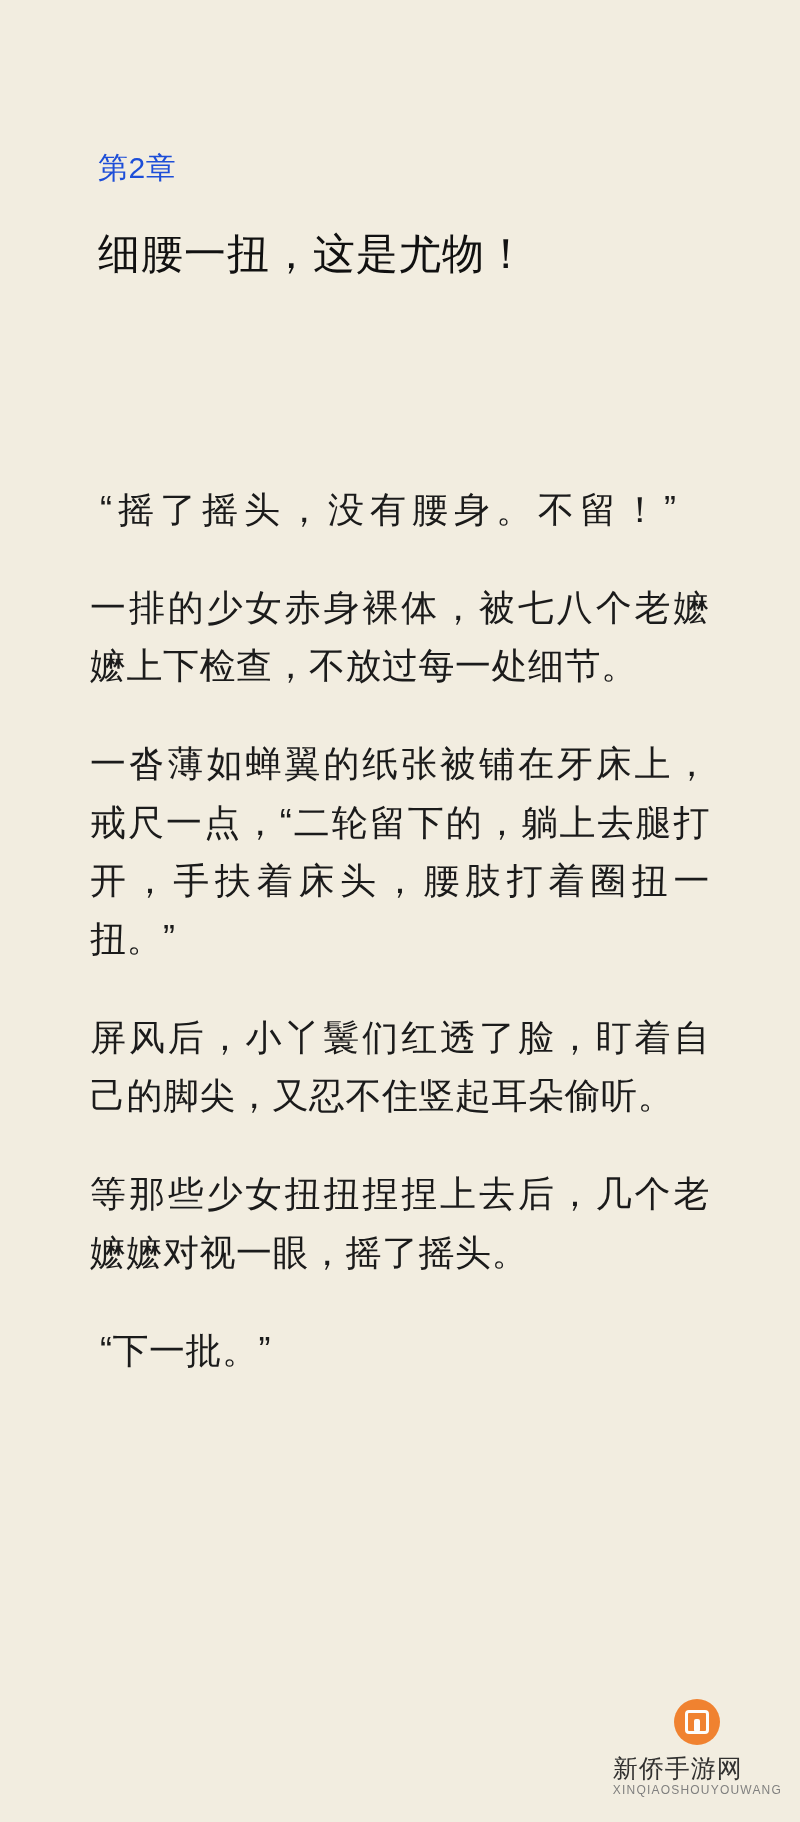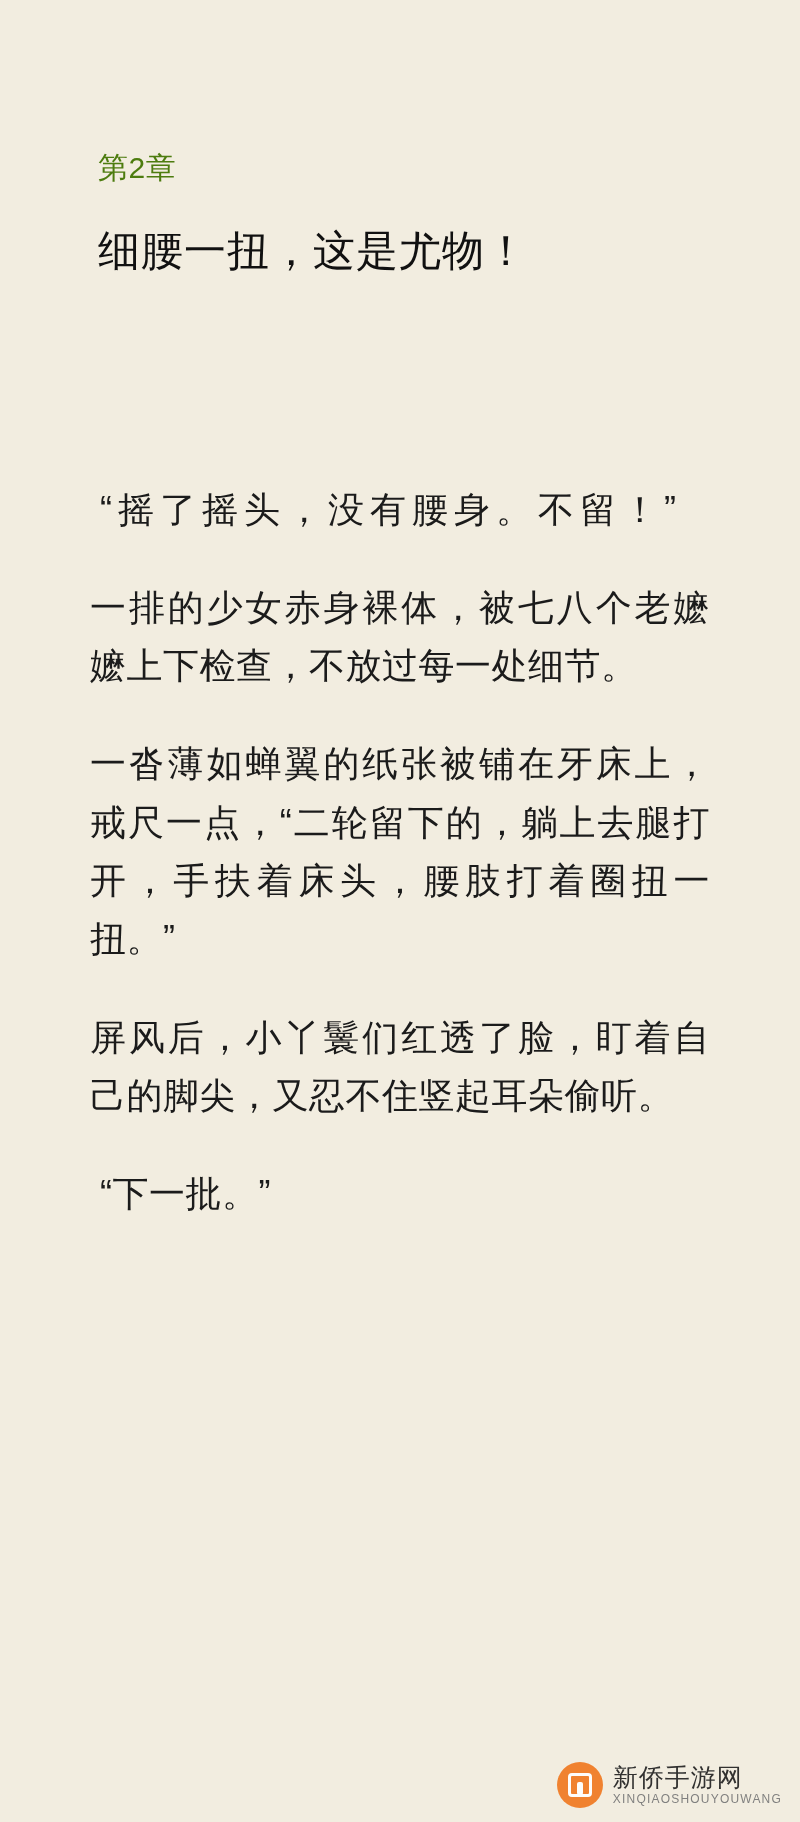--- a/index.html
+++ b/index.html
@@ -19,32 +19,31 @@
     box-sizing: border-box;
     width: 800px;
     height: 1822px;
     padding: 150px 90px 0 90px;
     position: relative;
   }
   .chapter-label {
     font-size: 30px;
     line-height: 1.2;
     letter-spacing: 0.5px;
-    color: #4d7c0f;
+    color: #1d4ed8;
     margin: 0 0 42px 8px;
     font-weight: 400;
   }
   .chapter-title {
     font-size: 42px;
     line-height: 1.25;
     letter-spacing: 1px;
     color: #111;
     margin: 0 0 14px 8px;
     font-weight: 400;
-    font-family: Liberation Mono, monospace;
   }
   .body-block {
     margin-top: 200px;
   }
   .para {
     font-size: 36px;
     line-height: 1.62;
     letter-spacing: 0.5px;
     color: #1b1b1b;
     margin: 0 0 40px 0;
@@ -54,25 +53,26 @@
   }
   .para.spaced {
     letter-spacing: 6px;
   }
   .para.indent {
     margin-left: 10px;
   }
   .watermark {
     position: absolute;
     right: 18px;
-    bottom: 14px;
+    bottom: 25px;
     display: flex;
     align-items: center;
     gap: 10px;
     opacity: 0.92;
+    flex-direction: column;
   }
   .wm-logo {
     width: 46px;
     height: 46px;
     border-radius: 50%;
     background: #f07a22;
     position: relative;
     flex: 0 0 auto;
   }
   .wm-logo::before {
@@ -120,20 +120,21 @@
 
   <div class="chapter-label">第2章</div>
 
   <h1 class="chapter-title">细腰一扭，这是尤物！</h1>
 
   <div class="body-block">
     <p class="para spaced indent">“摇了摇头，没有腰身。不留！”</p>
     <p class="para">一排的少女赤身裸体，被七八个老嬷嬷上下检查，不放过每一处细节。</p>
     <p class="para">一沓薄如蝉翼的纸张被铺在牙床上，戒尺一点，“二轮留下的，躺上去腿打开，手扶着床头，腰肢打着圈扭一扭。”</p>
     <p class="para">屏风后，小丫鬟们红透了脸，盯着自己的脚尖，又忍不住竖起耳朵偷听。</p>
+    <p class="para">等那些少女扭扭捏捏上去后，几个老嬷嬷对视一眼，摇了摇头。</p>
     <p class="para indent">“下一批。”</p>
   </div>
 
   <div class="watermark">
     <div class="wm-logo"></div>
     <div class="wm-text">
       <span class="wm-main">新侨手游网</span>
       <span class="wm-sub">XINQIAOSHOUYOUWANG</span>
     </div>
   </div>

